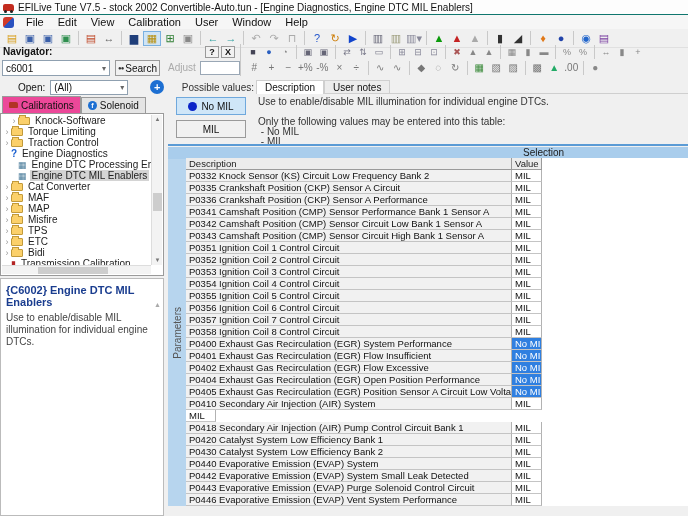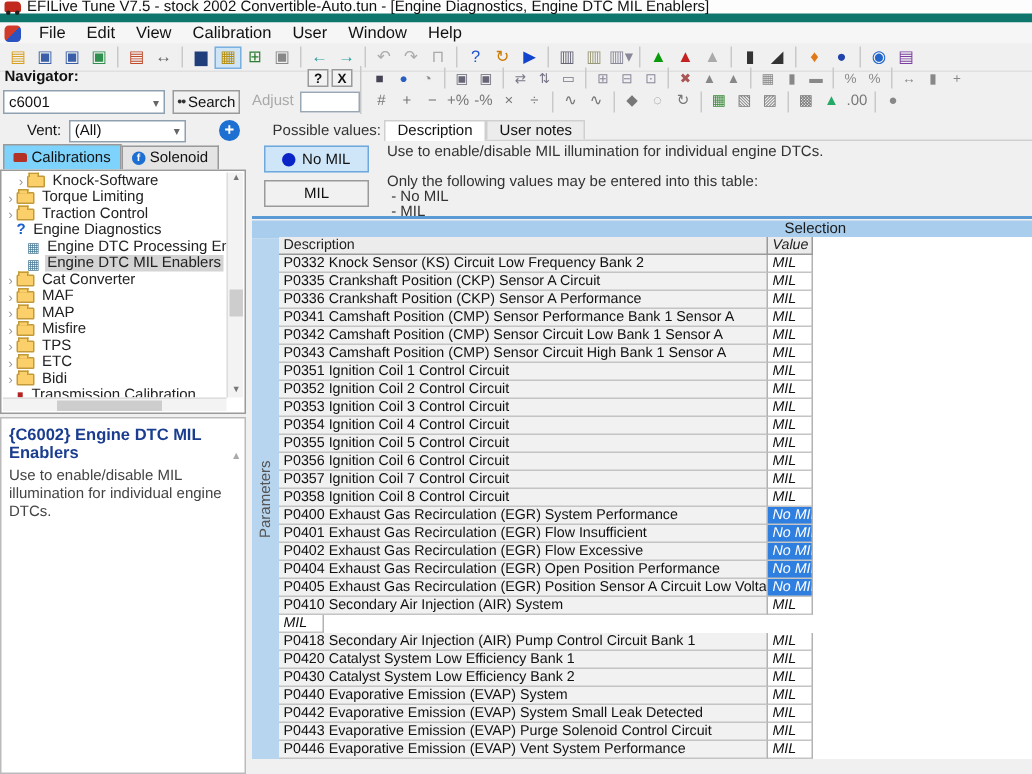--- a/index.html
+++ b/index.html
@@ -1,21 +1,21 @@
 <!DOCTYPE html>
 <html style="--val-sel: #2f7fe0; --sel-header: #a9cdec; --params-bg: #b7d5ee; --info-title: #1a3d8f;"><head>
 <meta charset="utf-8">
 <style>
   * { margin:0; padding:0; box-sizing:border-box; }
   html,body { width:688px; height:516px; overflow:hidden; }
   body { position:relative; background:#f0f0f0; font-family:"Liberation Sans",sans-serif; font-size:11px; color:#111; }
 
   
   .titlebar { position:absolute; left:0; top:0; width:688px; height:15px; background:#fdfdfd;
-    display:flex; align-items:center; gap:4px; padding-left:3px; font-size:10px; border-bottom:6px solid #0f766e; }
+    display:flex; align-items:center; gap:4px; padding-left:3px; font-size:10px; border-bottom:1px solid #0f766e; }
   .app-car { width:11px; height:7px; background:#c22a1e; border-radius:2px 3px 1px 1px; position:relative; flex:0 0 auto; }
   .app-car::after { content:""; position:absolute; bottom:-2px; left:1px; width:3px; height:3px; background:#222; border-radius:50%; box-shadow:6px 0 0 #222; }
   .menubar { position:absolute; left:0; top:15px; width:688px; height:14px; background:#f6f6f6;
     display:flex; align-items:center; padding-left:3px; }
   .menu-logo { width:11px; height:11px; margin-right:5px; background:linear-gradient(135deg,#d03a2a 50%,#2a52c0 50%); border-radius:3px; }
   .menu-item { padding:0 7px; height:14px; line-height:14px; cursor:default; }
 
   
   .toolbar1 { position:absolute; left:0; top:29px; width:688px; height:19px; background:#f0f0f0;
     border-bottom:1px solid #e0e0e0; display:flex; align-items:center; padding-left:3px; }
@@ -49,21 +49,21 @@
   .group-combo { width:78px; height:15px; margin-left:5px; background:#fff; border:1px solid #8fa0b0; font-size:10px;
     display:flex; align-items:center; padding:0 3px; }
   .group-combo .arrow { margin-left:auto; color:#666; font-size:8px; }
   .plus-btn { width:14px; height:14px; margin-left:22px; border-radius:50%; background:#1d6fd2; color:#fff;
     font-size:11px; font-weight:bold; display:flex; align-items:center; justify-content:center; line-height:12px; cursor:default; }
 
   
   .panel-tabs { position:absolute; left:0; top:96px; width:166px; height:17px; display:flex; align-items:flex-end; padding-left:2px; }
   .ptab { height:16px; display:flex; align-items:center; gap:3px; padding:0 6px; font-size:10px;
     border:1px solid #9a9a9a; border-bottom:none; background:#e4e4e4; cursor:default; }
-  .ptab.active { background:#7dd3fc; height:17px; }
+  .ptab.active { background:#ec4899; height:17px; }
   .tab-car { width:9px; height:6px; background:#b23325; border-radius:1px 2px 1px 1px; }
   .tab-fav { width:9px; height:9px; border-radius:50%; background:#1d6fd2; color:#fff; font-size:7px; font-weight:bold;
     display:flex; align-items:center; justify-content:center; }
 
   
   .tree-panel { position:absolute; left:0; top:113px; width:164px; height:163px; background:#fff;
     border:1px solid #9a9a9a; overflow:hidden; }
   .tree-items { position:absolute; left:0; top:1px; right:12px; bottom:10px; overflow:hidden; }
   .tree-row { height:11px; display:flex; align-items:center; white-space:nowrap; cursor:default; }
   .chev { width:8px; color:#9a9a9a; font-size:9px; text-align:center; flex:0 0 auto; }
@@ -111,21 +111,21 @@
   .selection-bar { position:absolute; left:168px; top:147px; width:520px; height:12px; background:var(--sel-header,#a9cdec); }
   .selection-bar span { position:absolute; left:355px; top:0; font-size:10px; line-height:12px; color:#1a1a1a; }
   .params-strip { position:absolute; left:168px; top:159px; width:18px; height:347px; background:var(--params-bg,#b7d5ee);
     display:flex; align-items:center; justify-content:center; }
   .params-strip span { writing-mode:vertical-rl; transform:rotate(180deg); font-size:10px; color:#555; }
   .grid { position:absolute; left:186px; top:158px; width:502px; height:348px; background:#fff; overflow:hidden; }
   .grid-row { display:flex; height:12px; }
   .cell { font-size:9.5px; line-height:12px; padding-left:3px; white-space:nowrap; overflow:hidden;
     border-right:1px solid #b2b2b2; border-bottom:1px solid #c4c4c4; cursor:default; }
   .c-desc { width:326px; background:#f1f1f1; }
-  .c-val { width:30px; background:#fff;font-style:italic; }
+  .c-val { width:30px; background:#fff; }
   .grid-head .cell { background:#ececec; border-right:1px solid #9a9a9a; border-bottom:1px solid #9a9a9a; color:#222; }
   .grid-head .c-val { text-align:right; padding-right:3px; }
   .c-val.sel { background:var(--val-sel,#2f7fe0); color:#fff; }
 </style>
 </head>
 <body>
 
 <div class="titlebar">
   <span class="app-car"></span>
   <span>EFILive Tune V7.5 - stock 2002 Convertible-Auto.tun - [Engine Diagnostics, Engine DTC MIL Enablers]</span>
@@ -262,21 +262,21 @@
       <span class="sep"></span>
       <span class="tbi" style="color: rgb(119, 119, 119);">▩</span>
       <span class="tbi" style="color: rgb(34, 170, 102);">▲</span>
       <span class="tbi" style="color: rgb(119, 119, 119);">.00</span>
       <span class="sep"></span>
       <span class="tbi" style="color: rgb(136, 136, 136);">●</span>
     </span>
 </div>
 
 <div class="group-row">
-  <span class="group-label">Vent:</span>
+  <span class="group-label">Open:</span>
   <span class="group-combo">
     <span>(All)</span>
     <span class="arrow">▾</span>
   </span>
   <span class="plus-btn">+</span>
 </div>
 
 <div class="panel-tabs">
   <span class="ptab active">
     <span class="tab-car"></span>

